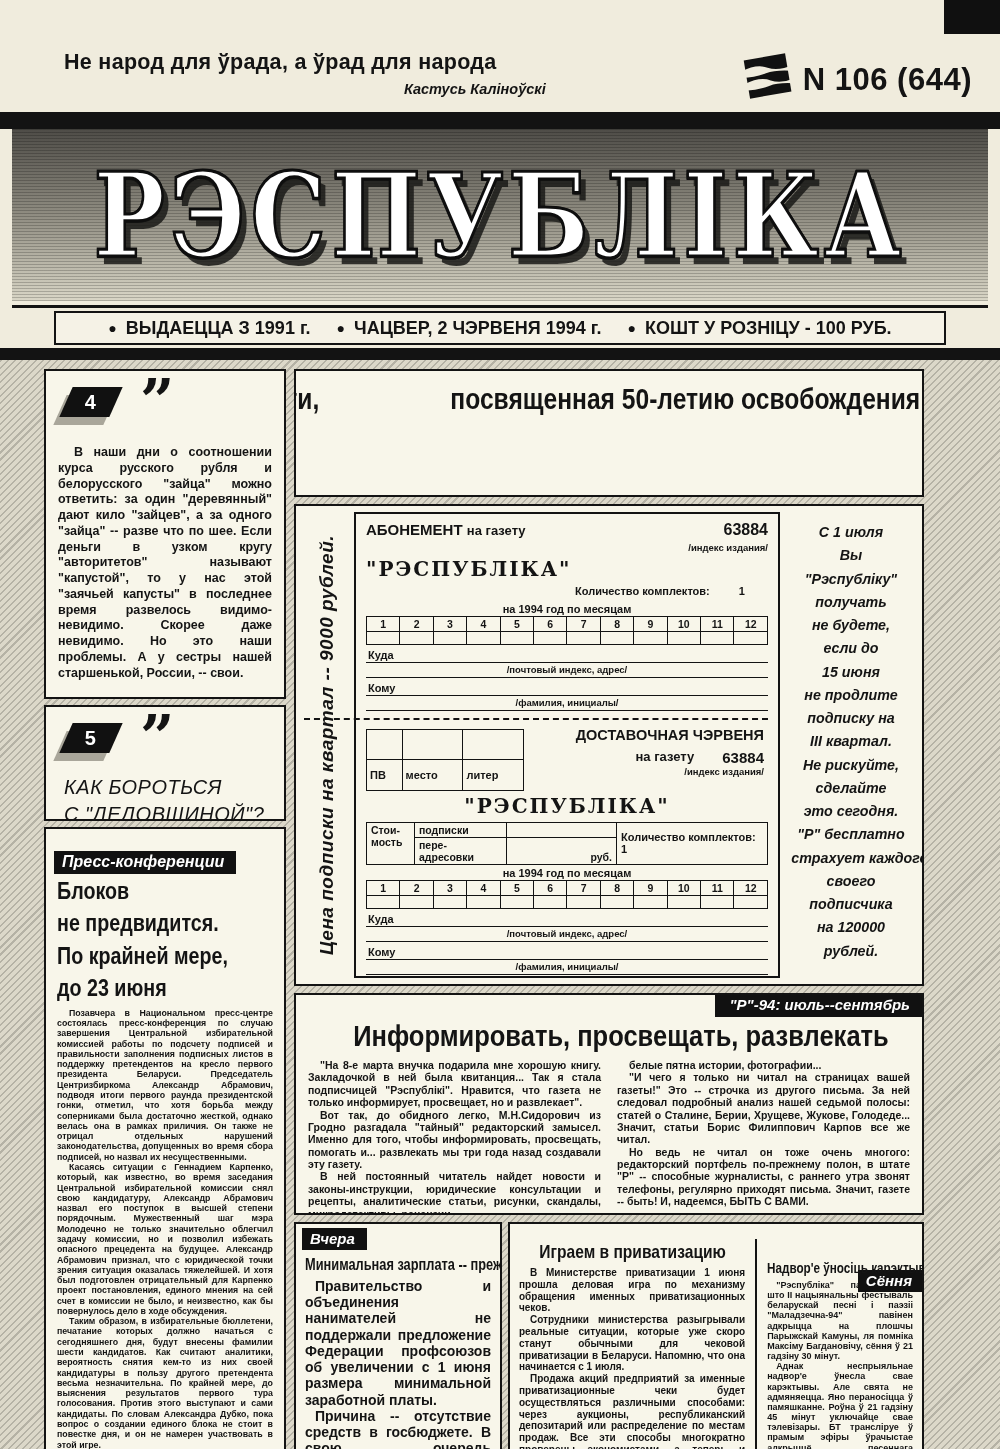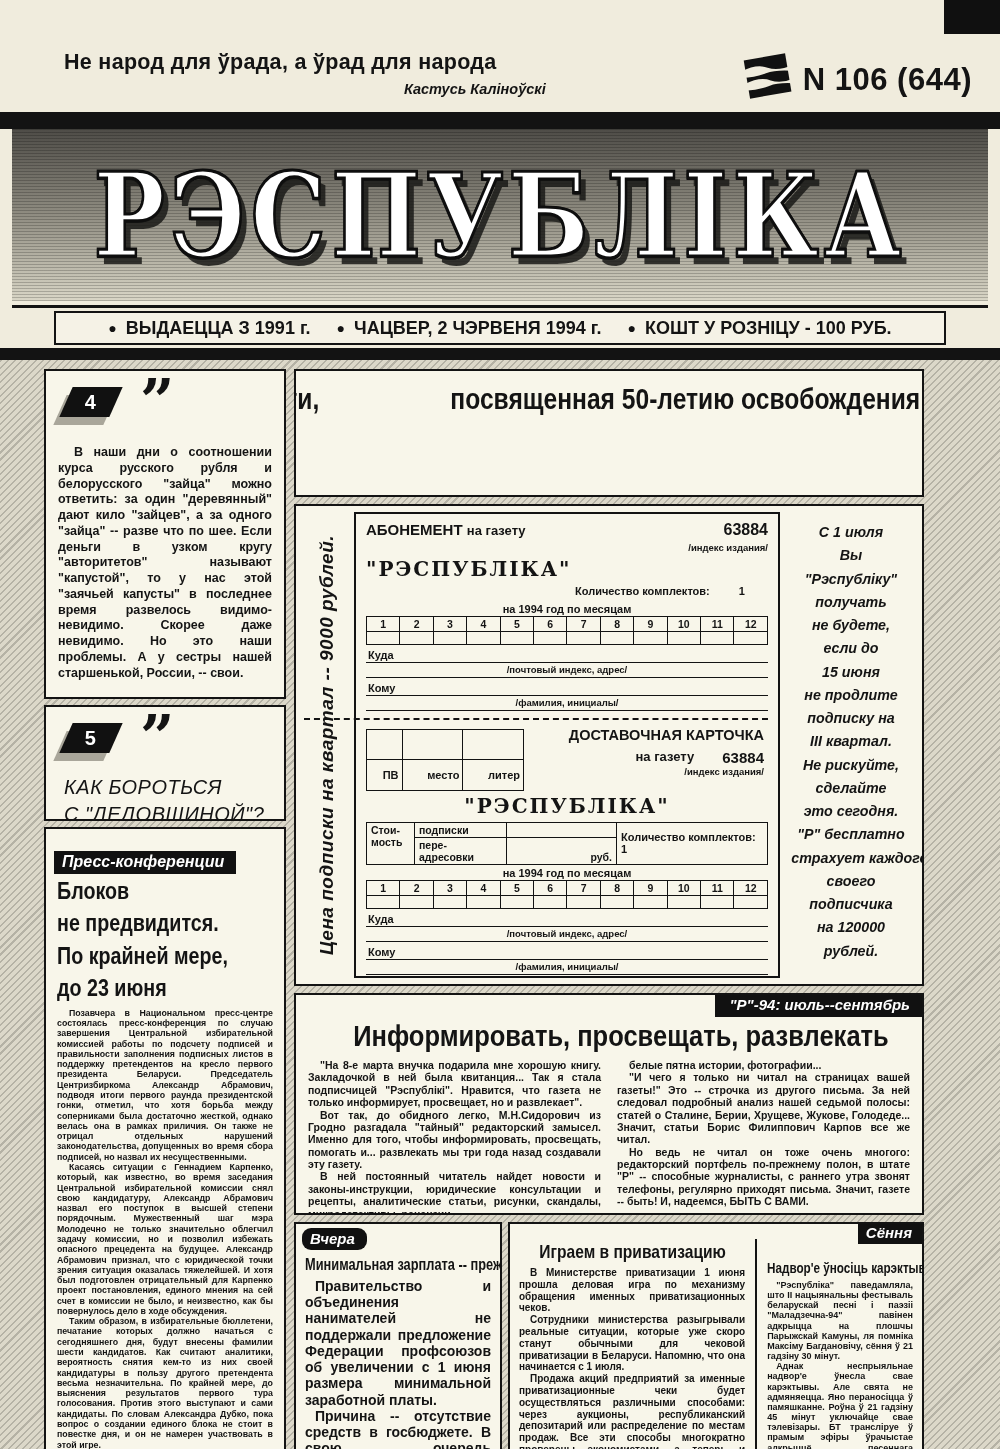--- a/index.html
+++ b/index.html
@@ -96,21 +96,21 @@
   .qty-row { margin:4px 0 2px 52%; font-size:11px; font-weight:bold; line-height:1.25; }
   .year-label { text-align:center; font-size:11px; font-weight:bold; margin:2px 0 1px 0; }
   table.months { width:100%; border-collapse:collapse; table-layout:fixed; }
   table.months td { border:1.5px solid #131313; text-align:center; font-size:10.5px; font-weight:bold; padding:0; height:15px; }
   table.months tr.empty td { height:13px; }
   .addr-label { font-size:11px; font-weight:bold; border-bottom:1.5px solid #131313; padding:4px 0 1px 2px; }
   .addr-caption { text-align:center; font-size:9.5px; font-weight:bold; border-bottom:1.5px solid #131313; padding:1px 0 2px 0; }
   .cutline { border-top:2.5px dashed #131313; margin:7px 0 7px -62px; }
   .card-head { display:flex; gap:10px; }
   table.pv { border-collapse:collapse; width:158px; flex:none; margin-top:2px; }
-  table.pv td { border:1.5px solid #131313; font-size:11px; font-weight:bold; text-align:right; padding:9px 3px; }
+  table.pv td { border:1.5px solid #131313; font-size:11px; font-weight:bold; text-align:left; padding:9px 3px; }
   table.pv tr.tall td { height:30px; }
   .card-titles { flex:1; text-align:right; padding-right:4px; }
   .card-title { font-size:14.5px; font-weight:800; }
   .card-gazeta { font-size:13px; font-weight:bold; margin-top:6px; display:flex; justify-content:flex-end; gap:28px; }
   table.cost { width:100%; border-collapse:collapse; margin-top:4px;border-radius:11px; }
   table.cost td { border:1.5px solid #131313; font-size:10.5px; font-weight:bold; padding:1px 4px; vertical-align:top; }
   table.cost td.rub { text-align:right; vertical-align:bottom; }
   table.cost td.qty { vertical-align:middle; font-size:11px; }
 
   .promo { width:138px; flex:none; padding:10px 2px 0 6px; }
@@ -125,22 +125,22 @@
                       white-space:nowrap; margin:16px 0 6px 0; }
   .feature-cols { display:flex; gap:16px; }
   .feature-col { flex:1; min-width:0; }
   .feature-col p { font-size:10.5px; line-height:1.18; font-weight:bold; text-align:justify; text-indent:12px; }
   .feature-col p.lead { font-weight:800; }
 
   
   .bottom-row { flex:1; display:flex; gap:6px; min-height:0; }
   .art-left { width:208px; flex:none; padding:6px 9px; }
   .art-label { display:inline-block; background:#111; color:#fff; font-size:15px; font-weight:bold; font-style:italic;
-               padding:2px 12px 3px 8px; }
-  .art-left .art-label { margin:-2px 0 4px -3px;border-radius:9px; }
+               padding:2px 12px 3px 8px;margin-top:48px; }
+  .art-left .art-label { margin:-2px 0 4px -3px; }
   .art-headline { font-size:16px; font-weight:800; transform:scaleX(0.8); transform-origin:left center; white-space:nowrap;
                   margin:2px 0 4px 0; }
   .art p { text-align:justify; font-weight:bold; }
   .art-left p { font-size:14px; line-height:1.16; text-indent:10px; }
   .art-left p.lead { font-weight:800; }
   .byline { text-align:center; font-size:14px; font-weight:bold; font-style:italic; margin-top:3px; }
   .art-right-group { flex:1; display:flex; padding:15px 9px; position:relative; min-width:0; }
   .art-center { flex:1.55; padding-right:10px; border-right:2px solid #131313; min-width:0; }
   .art-center .art-headline { transform-origin:center; text-align:center; font-size:19px; transform:scaleX(0.82); }
   .art-center p { font-size:10px; line-height:1.18; text-indent:11px; }
@@ -322,21 +322,21 @@
               <td></td>
             </tr>
             <tr>
               <td>ПВ</td>
               <td>место</td>
               <td>литер</td>
             </tr>
             </tbody>
           </table>
           <div class="card-titles">
-            <div class="card-title">ДОСТАВОЧНАЯ КАРТОЧКА</div>
+            <div class="card-title">ДОСТАВОЧНАЯ ЧЭРВЕНЯ</div>
             <div class="card-gazeta">
               <span>на газету</span>
               <b style="font-size:15px;">63884</b>
             </div>
             <div class="fineprint">/индекс издания/</div>
           </div>
         </div>
         <div class="paper-name centered">"РЭСПУБЛІКА"</div>
         <table class="cost">
           <tbody>

